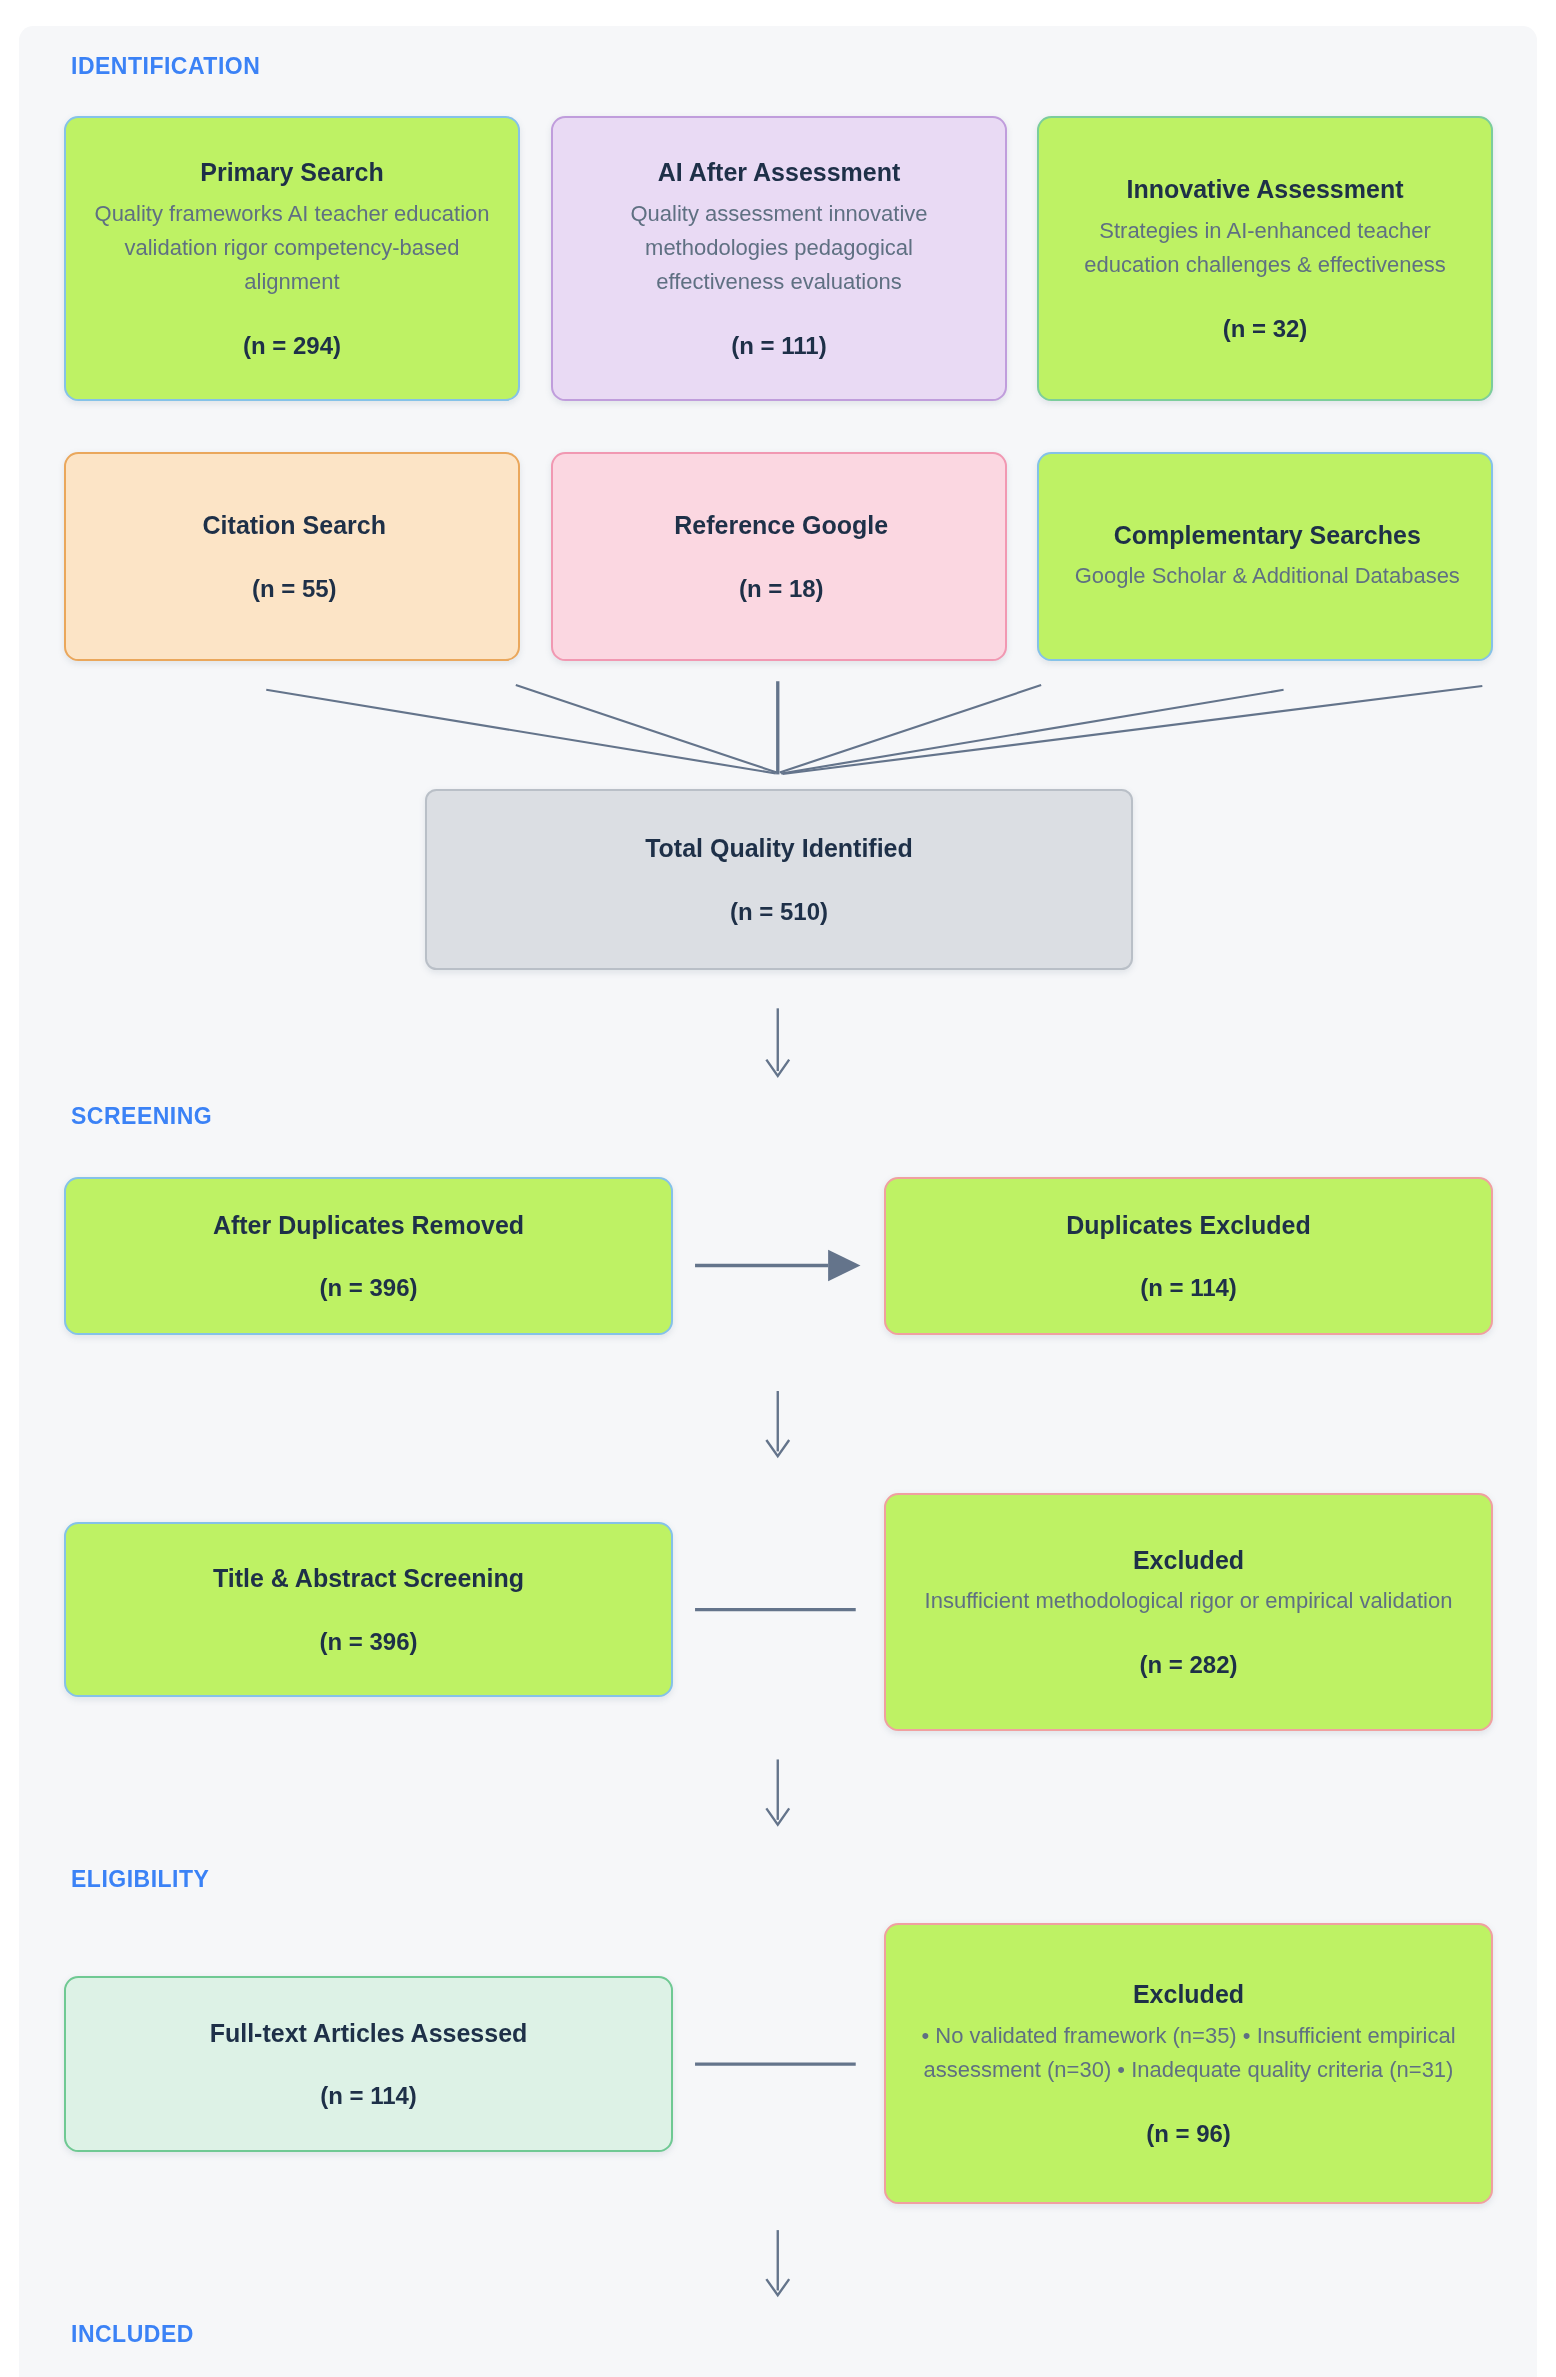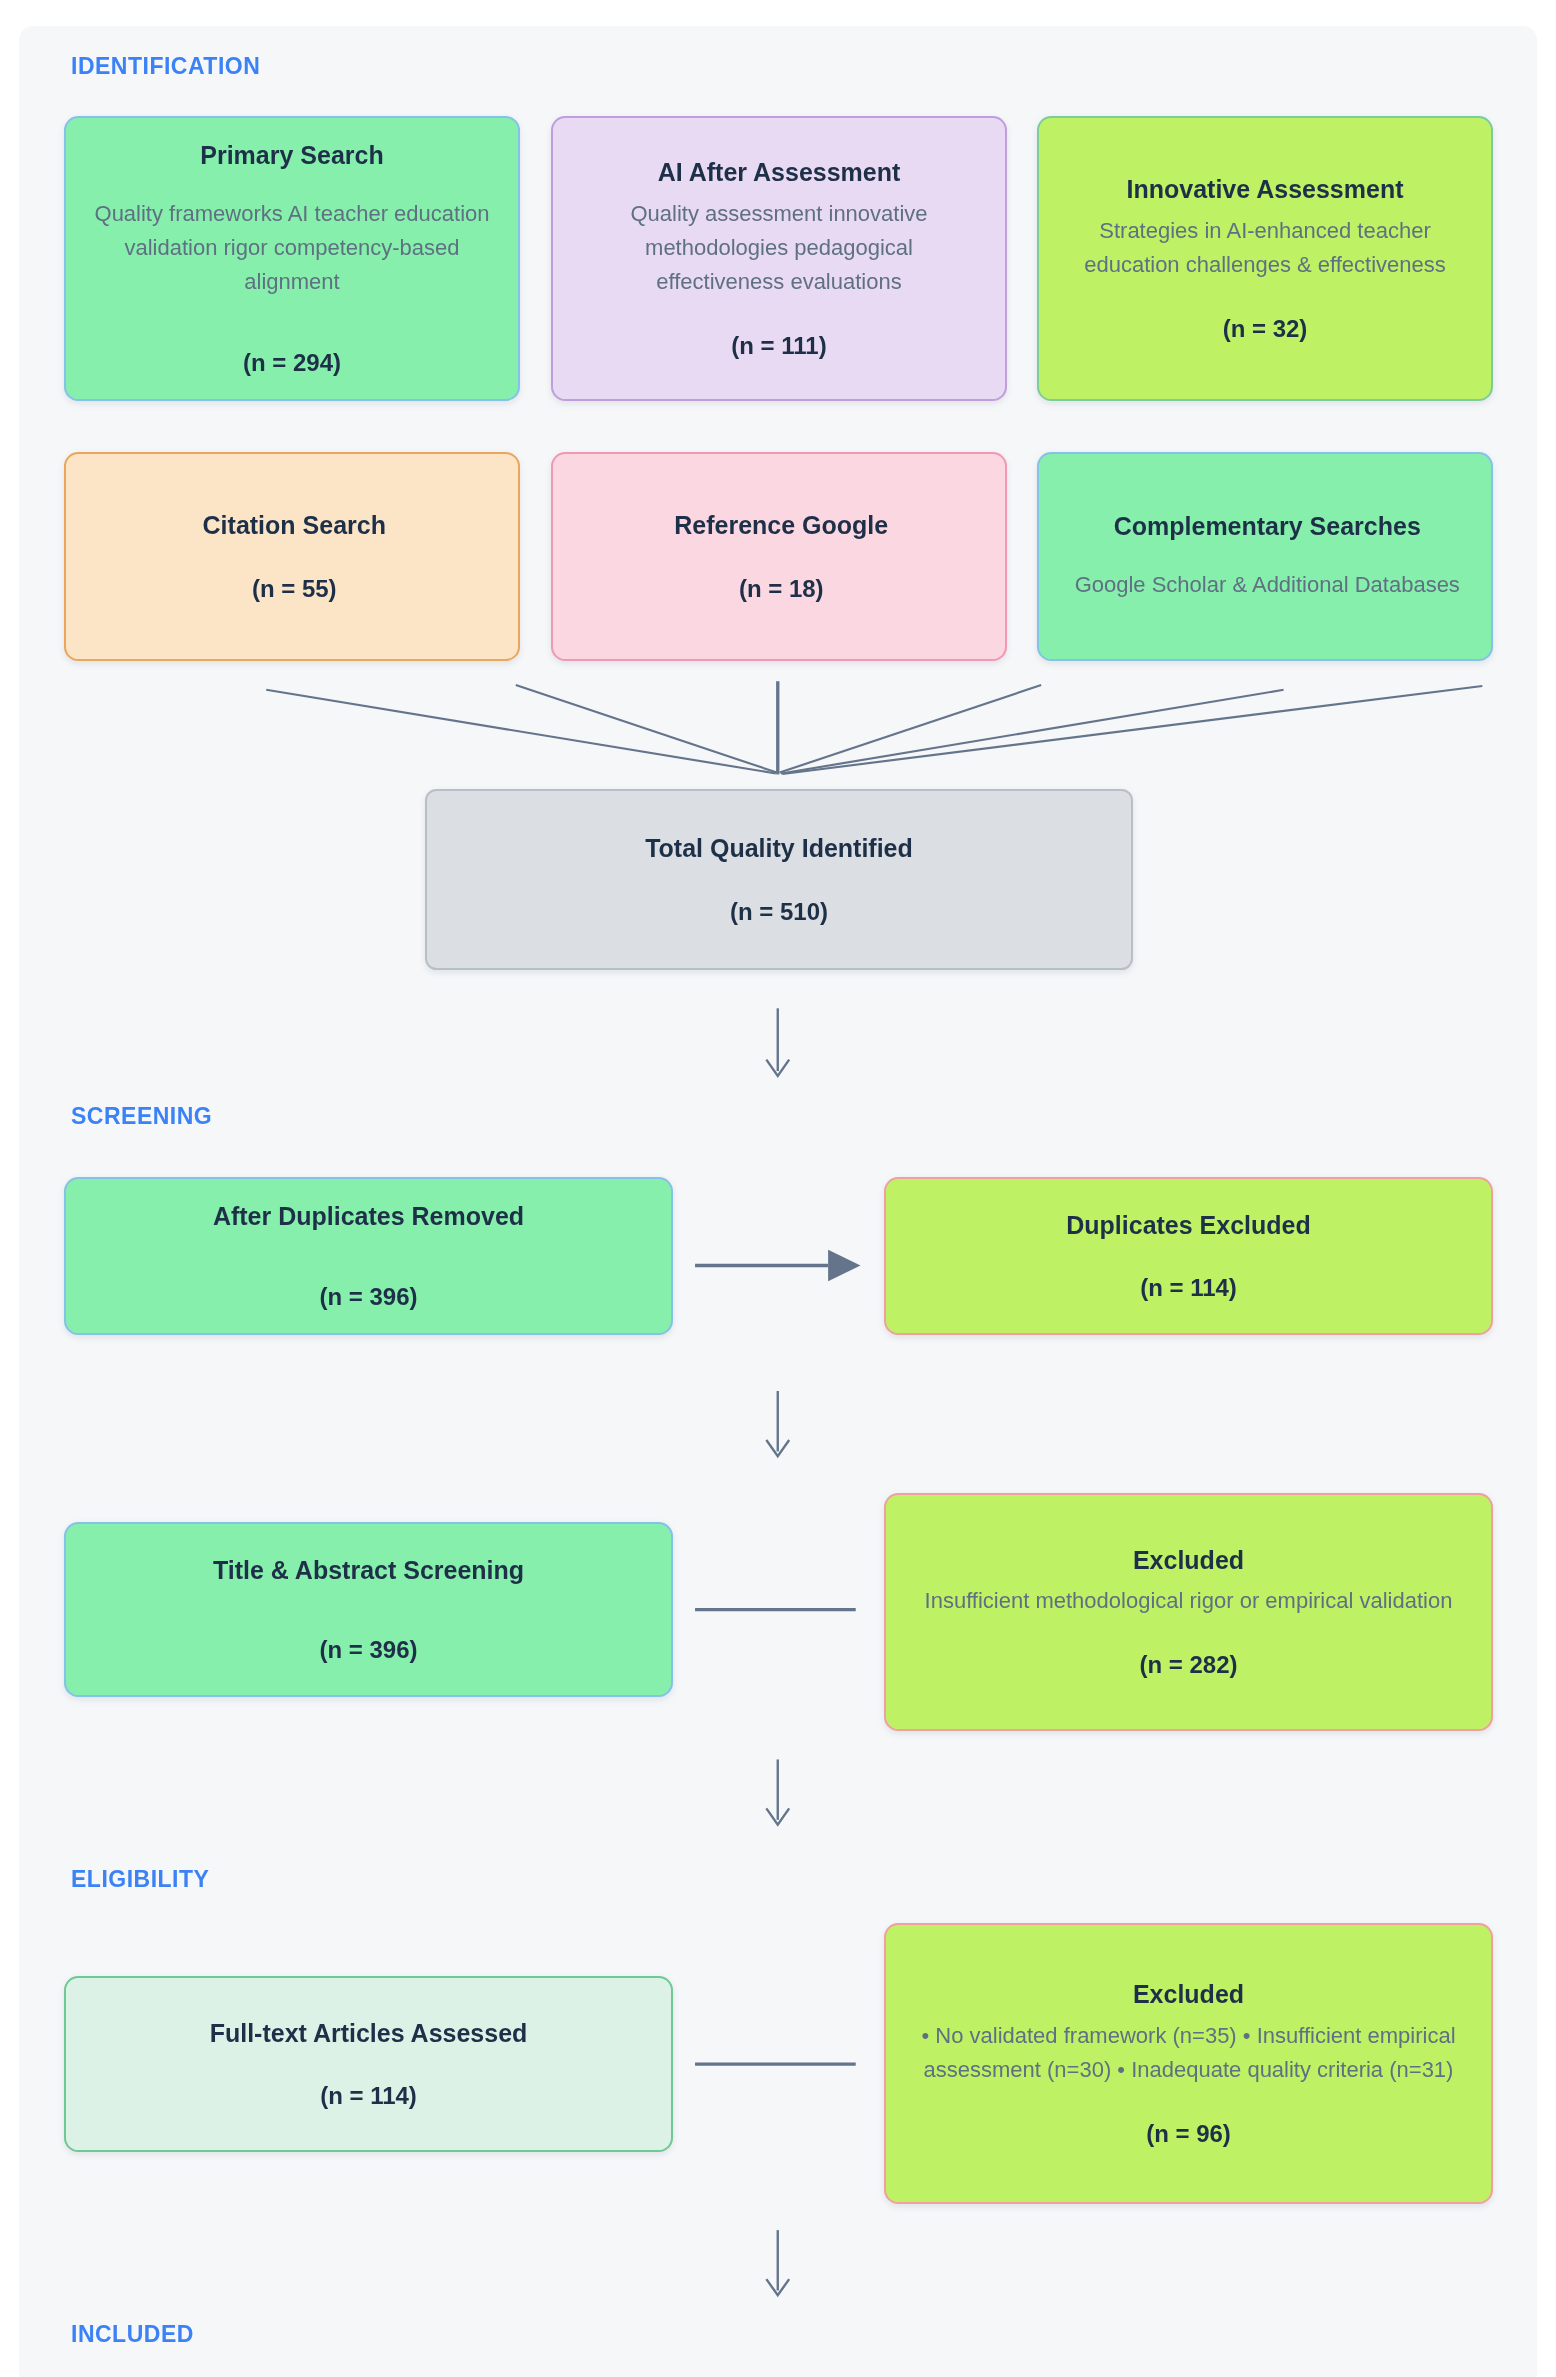--- a/index.html
+++ b/index.html
@@ -27,21 +27,21 @@
   .box{
     position:absolute;z-index:2;box-sizing:border-box;
     border-radius:14.3px;border:2.4px solid;
     display:flex;flex-direction:column;justify-content:center;align-items:center;
     text-align:center;padding:19px 28.5px;
     box-shadow:0 2.9px 6.7px rgba(110,130,150,0.16);
   }
   .box .title{font-size:25px;font-weight:700;color:#1e3048;line-height:1.25;}
   .box .subtitle{font-size:22px;font-weight:400;color:#5f7082;line-height:1.55;margin-top:8.6px;}
   .box .count{font-size:24px;font-weight:700;color:#1e3048;margin-top:33px;}
-  .blue  {background:#86efac;border-color:#85c2e8;gap:17px;}
+  .blue  {background:#bef264;border-color:#85c2e8;}
   .purple{background:#e9daf4;border-color:#c09ddc;}
   .green {background:#bef264;border-color:#7ccd9c;}
   .green2{background:#ddf2e6;border-color:#6fc993;}
   .orange{background:#fce4c6;border-color:#eaa75c;}
   .pink  {background:#fbd7e1;border-color:#f198b2;}
   .red   {background:#bef264;border-color:#f0a0a0;}
   .gray  {background:#dbdee3;border-color:#b9bfc7;border-radius:11.4px;}
   
   .id-row1{top:116px;height:285px;width:456px;}
   .id-row2{top:452px;height:209px;width:456px;padding-left:33px;}

